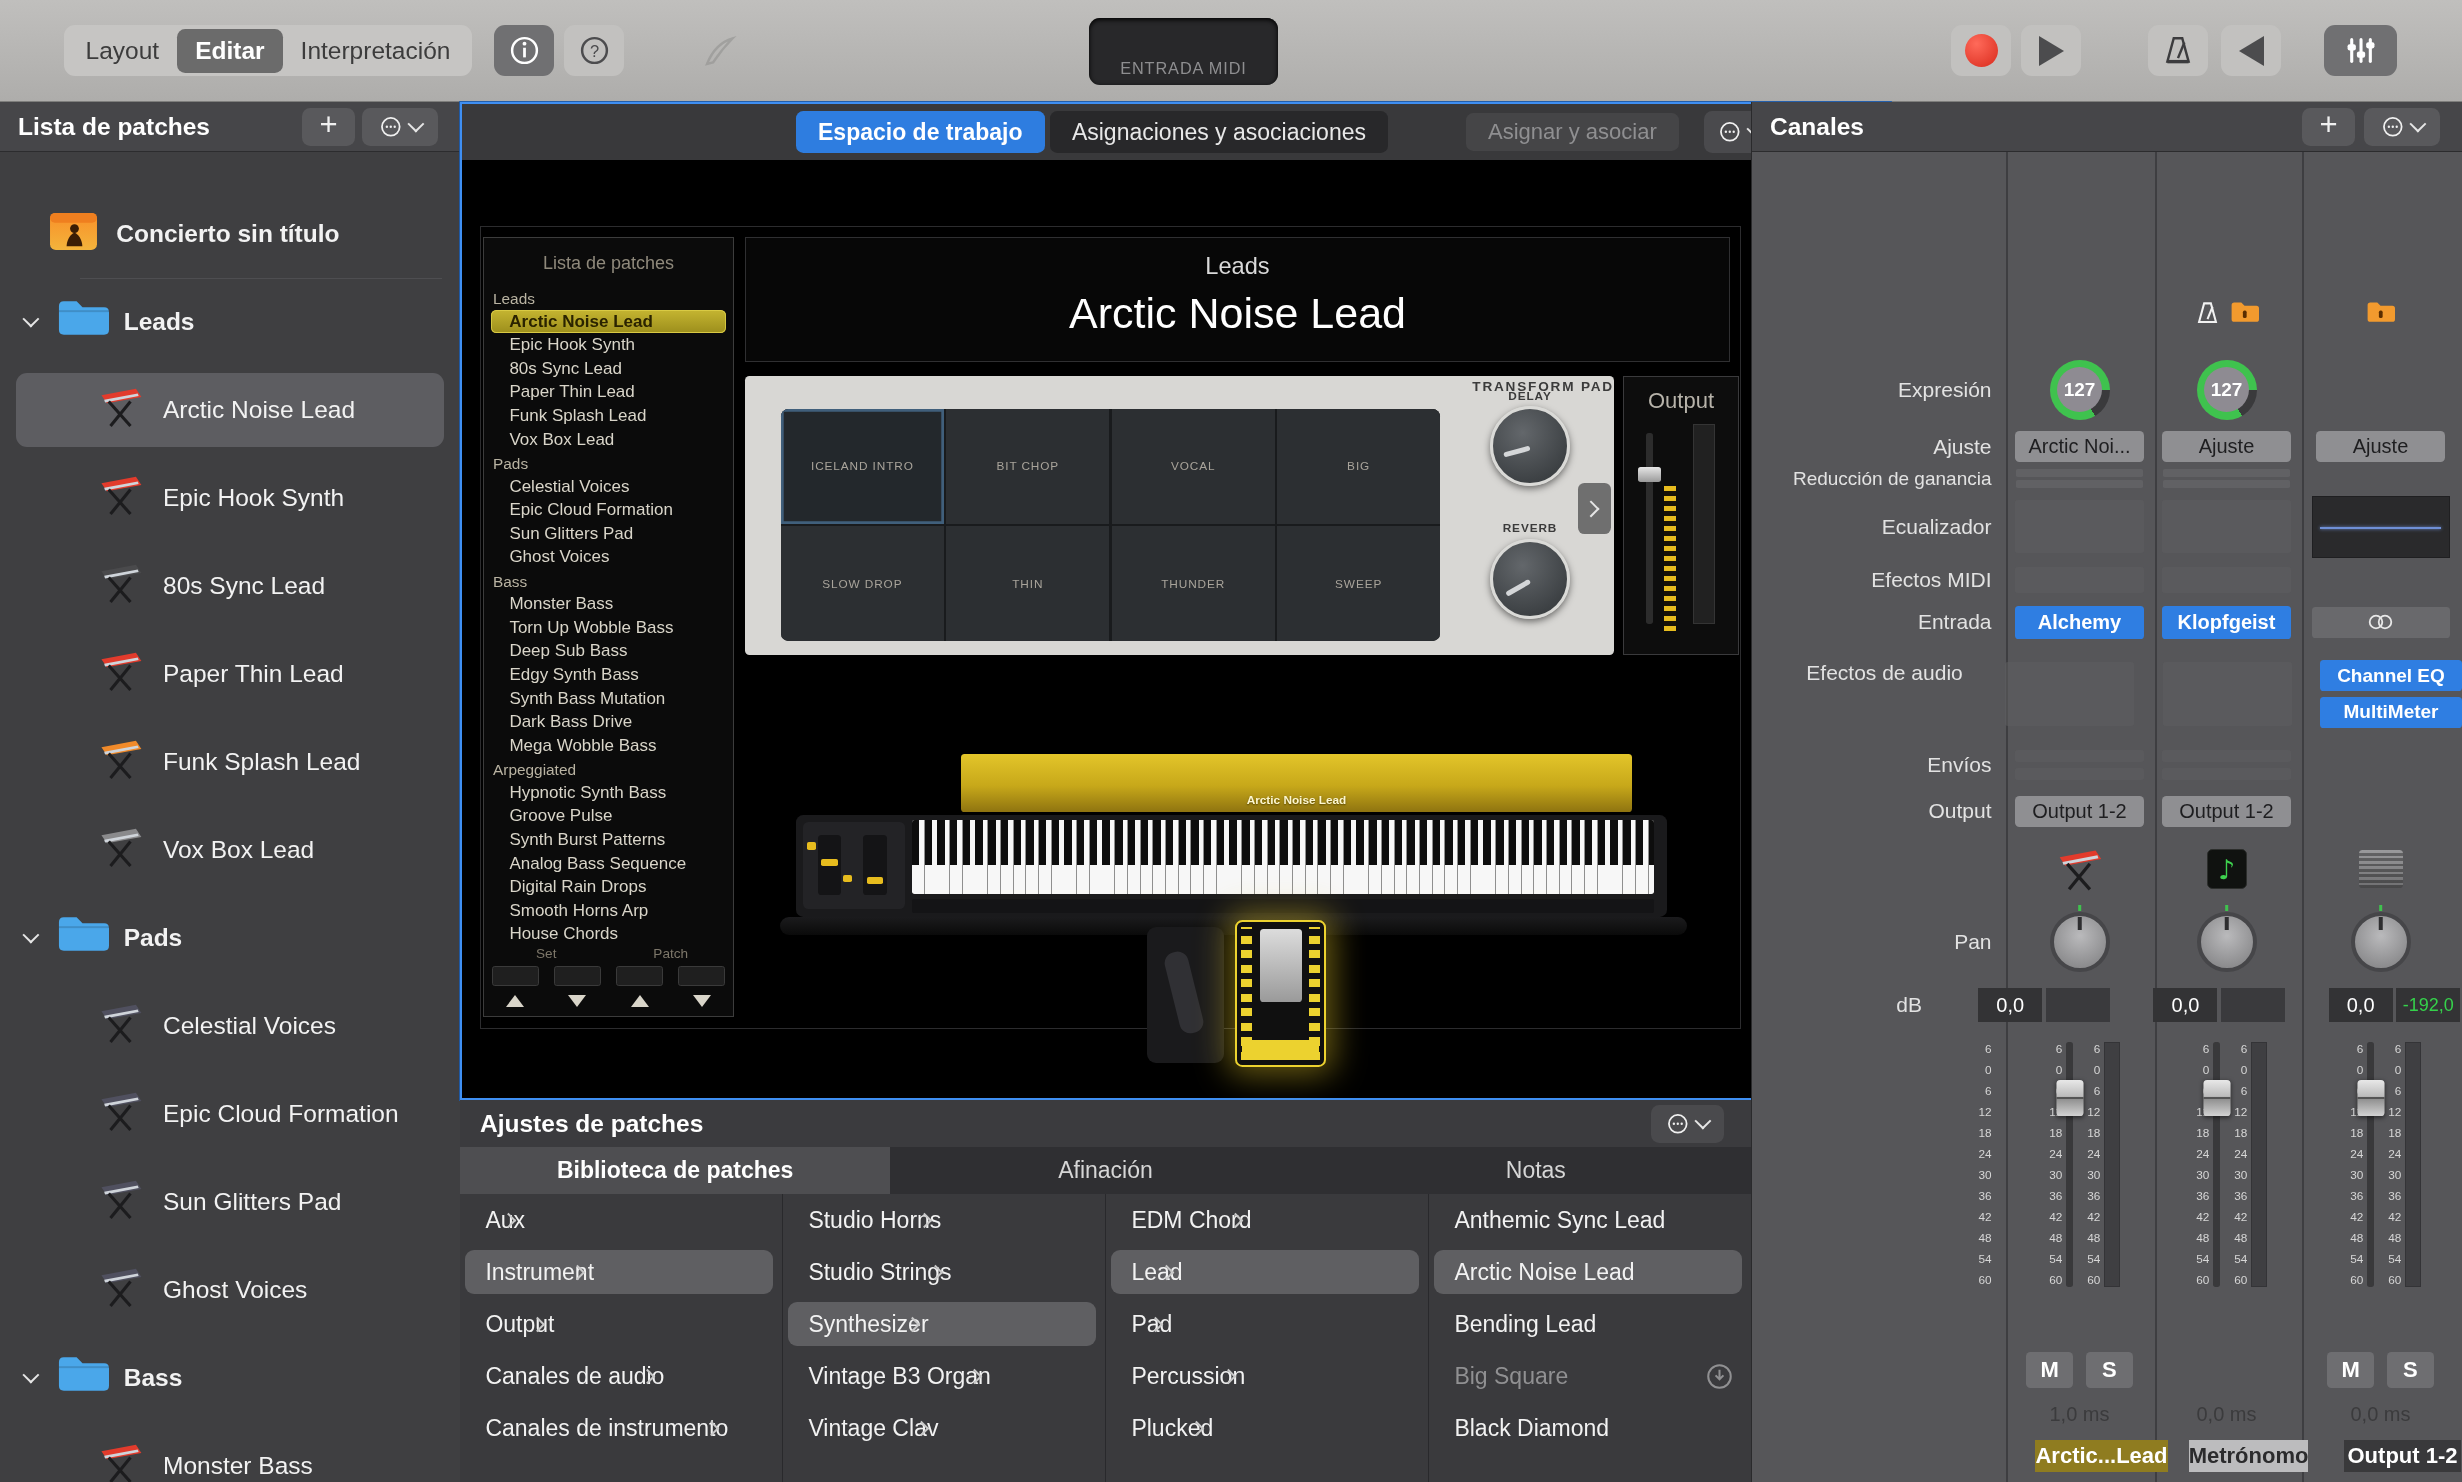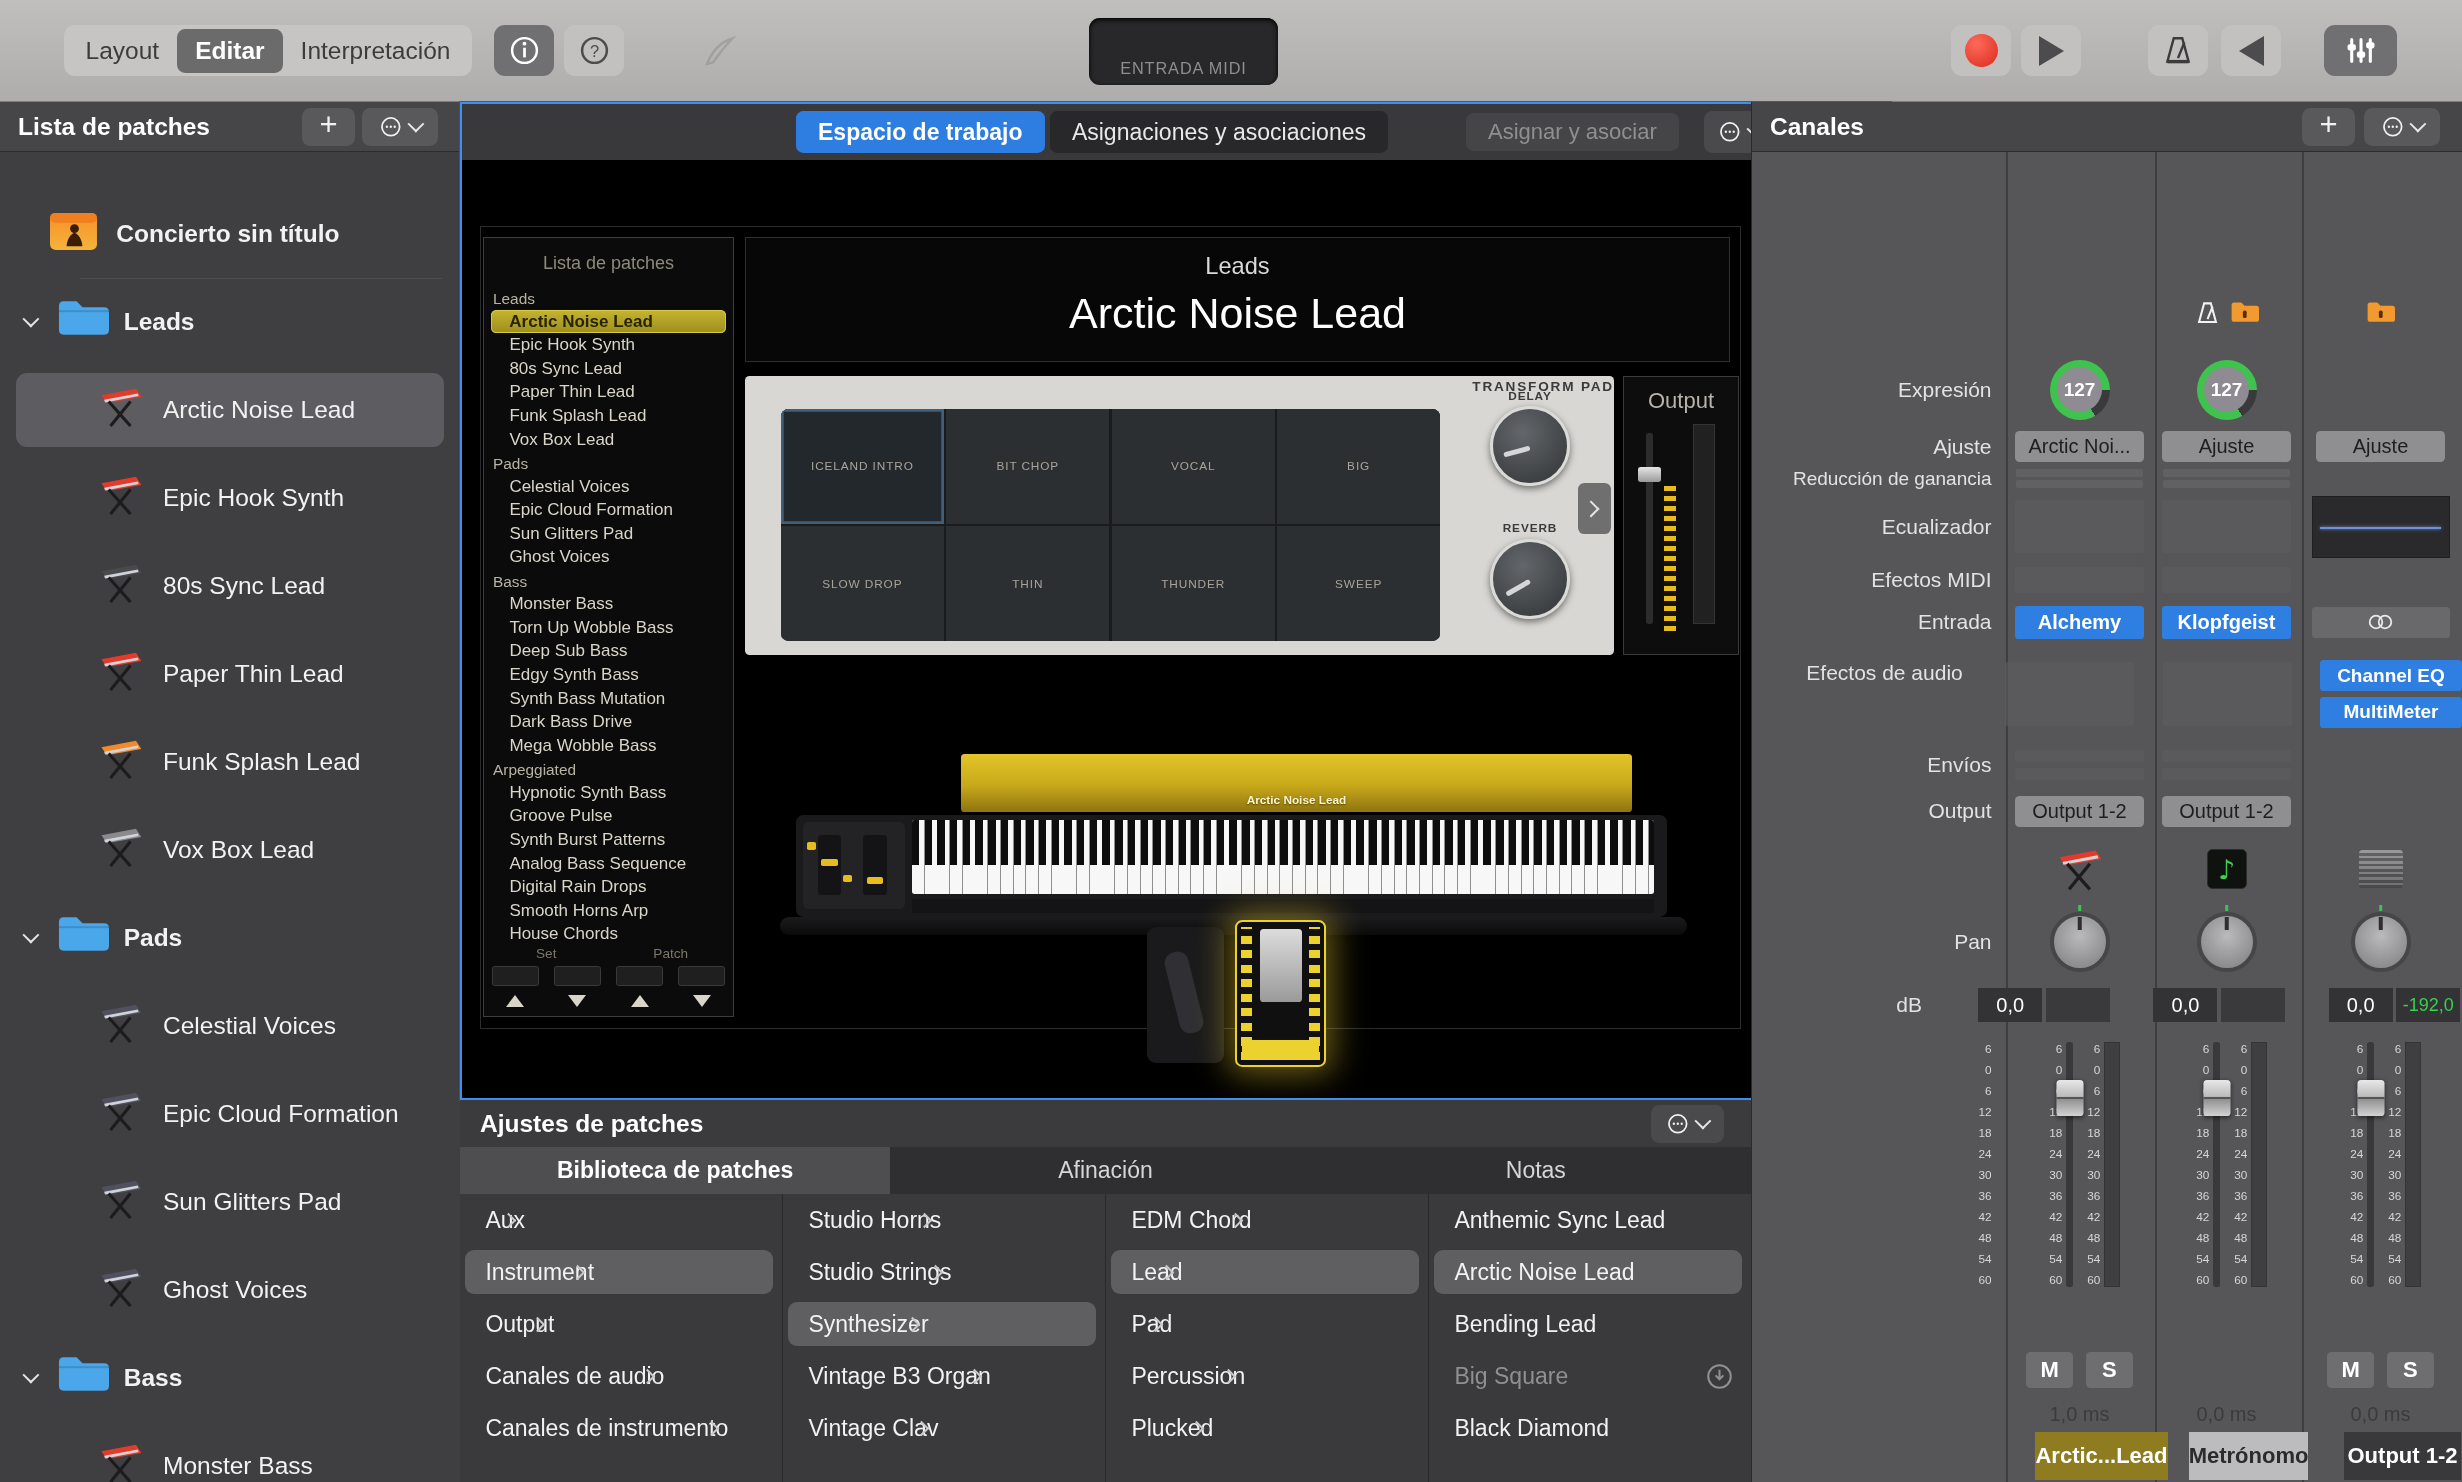--- a/index.html
+++ b/index.html
@@ -185,21 +185,21 @@
   .scale-fill { display:flex; flex-direction:column; justify-content:space-between; height:245px; width:23.6px;
     font-size:11.8px; color:#d6d6d6; text-align:right; }
   .fader-track { position:relative; width:7.3px; height:245px; background:#39393b; border-radius:2.7px; }
   .fader-cap { position:absolute; top:38px; left:50%; transform:translateX(-50%); width:27px; height:36px; border-radius:3.6px;
     background:linear-gradient(180deg,#e8e8e8 0%,#bcbcbc 45%,#8f8f8f 52%,#d2d2d2 100%); box-shadow:0 1.8px 4.5px rgba(0,0,0,.5); }
   .fader-cap::after { content:""; position:absolute; left:0; right:0; top:48%; height:2.7px; background:#555; }
   .meter-track { width:16.3px; height:245px; background:#3f3f42; border:0.9px solid #343437; }
   .ms-btn { width:47px; height:36px; background:#6e6e71; border-radius:4.5px; color:#fff; font-weight:bold; font-size:22px;
     display:flex; align-items:center; justify-content:center; margin:0 6.4px; }
   .lat { color:#3b3b3d; font-size:20px; }
-  .tag { width:100%; height:48px; display:flex; align-items:center; justify-content:center; font-size:22px; font-weight:bold;margin-left:44px; }
+  .tag { width:100%; height:32px; display:flex; align-items:center; justify-content:center; font-size:22px; font-weight:bold;margin-left:44px; }
   .note-tile { width:40px; height:40px; background:#101210; border:0.9px solid #2c2e2c; border-radius:5.4px;
     display:flex; align-items:center; justify-content:center; }
   .note-tile span { font-family:"DejaVu Sans",sans-serif; color:#3ed14f; font-size:27px; }
   .spk-tile { width:44px; height:38px; border-radius:3.6px; background:linear-gradient(#9a9a9c,#6f6f71);
     background-image:repeating-linear-gradient(0deg,rgba(0,0,0,.35) 0 2.7px,transparent 2.7px 5.4px),linear-gradient(#9a9a9c,#6f6f71); }
   .stereo-btn { width:138px; height:31px; background:#69696c; border-radius:3.6px; display:flex; align-items:center; justify-content:center; }
 </style>
 </head>
 <body>
 

